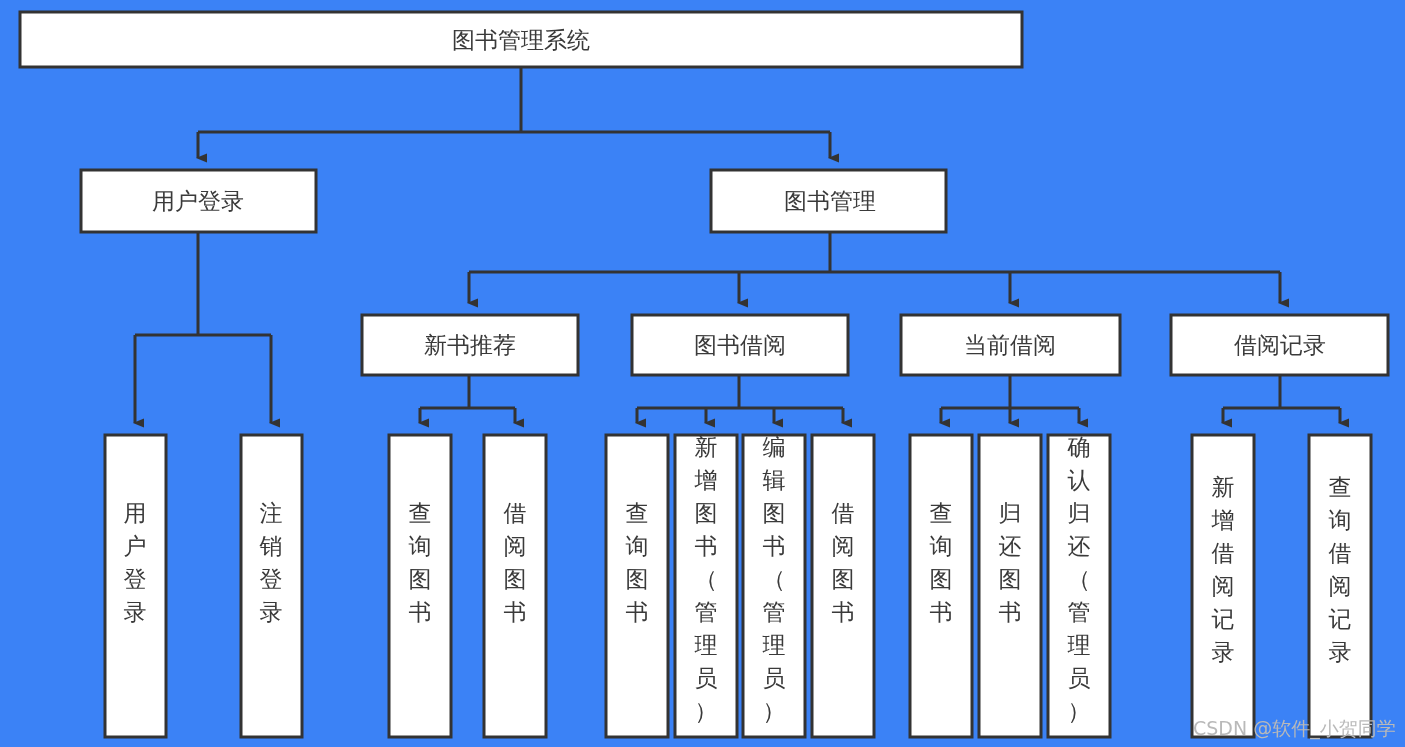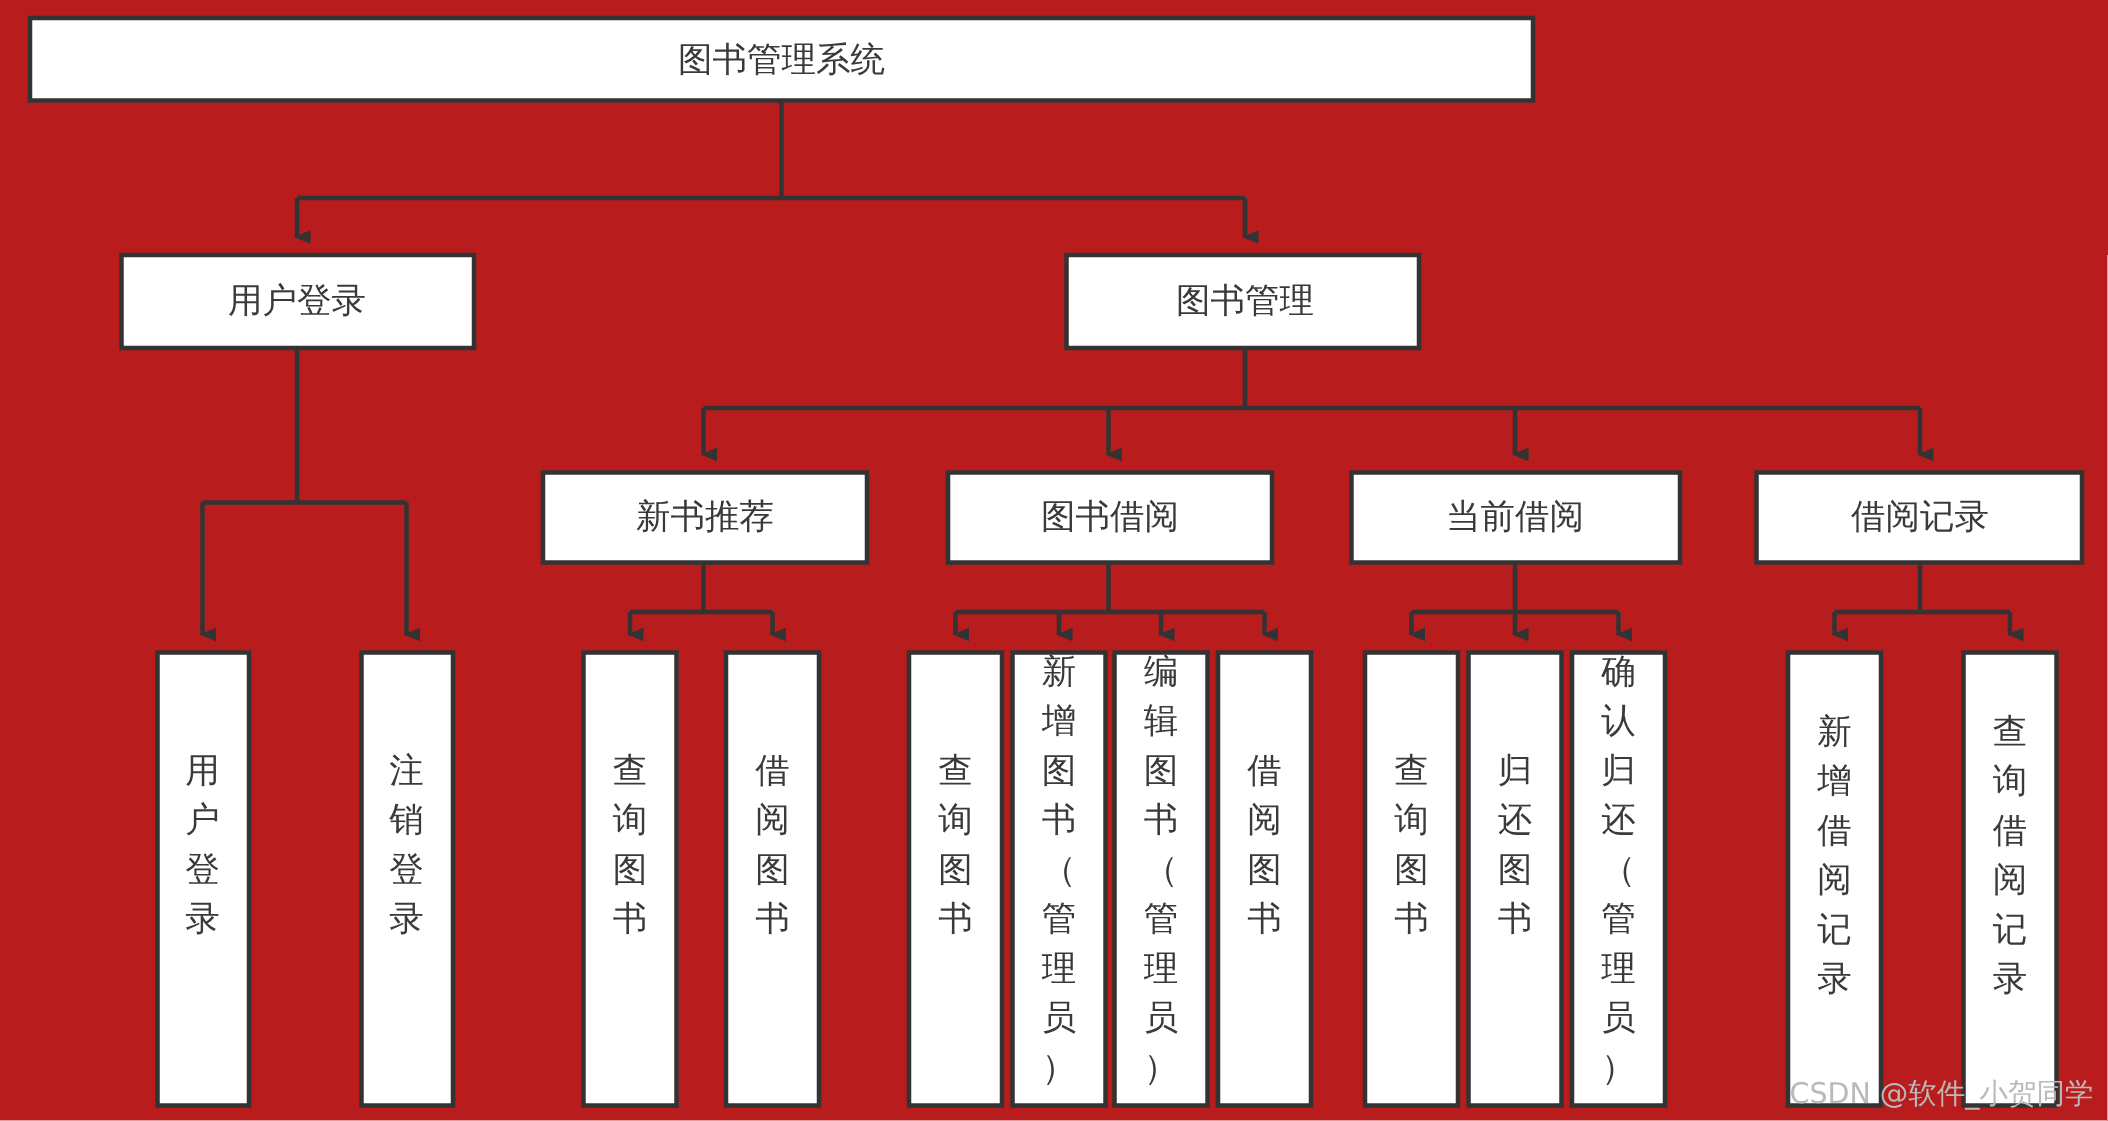--- a/index.html
+++ b/index.html
@@ -1,18 +1,18 @@
 <!DOCTYPE html>
 <html><head>
 <meta charset="utf-8">
 <style>
   html,body{margin:0;padding:0;background:#ffffff;}
   body{width:1405px;height:747px;overflow:hidden;
        font-family:"DejaVu Sans","Liberation Sans",sans-serif;}
-  #stage{position:relative;width:1405px;height:747px;background:#b91c1c;}
+  #stage{position:relative;width:1405px;height:747px;background:#3b82f6;}
   svg{position:absolute;left:0;top:0;width:1405px;height:747px;display:block;}
   .box{fill:#ffffff;stroke:#333333;stroke-width:3;}
   .lnk{stroke:#333333;stroke-width:3;fill:none;}
   .lbl{fill:#3a3a3a;font-family:"DejaVu Sans","Liberation Sans",sans-serif;
        font-size:23px;text-anchor:middle;dominant-baseline:middle;}
   .vlbl{fill:#3a3a3a;font-family:"DejaVu Sans","Liberation Sans",sans-serif;
         font-size:23px;text-anchor:middle;}
   .wm{fill:#b9b9b9;font-family:"DejaVu Sans","Liberation Sans",sans-serif;
       font-size:19px;}
 </style>

